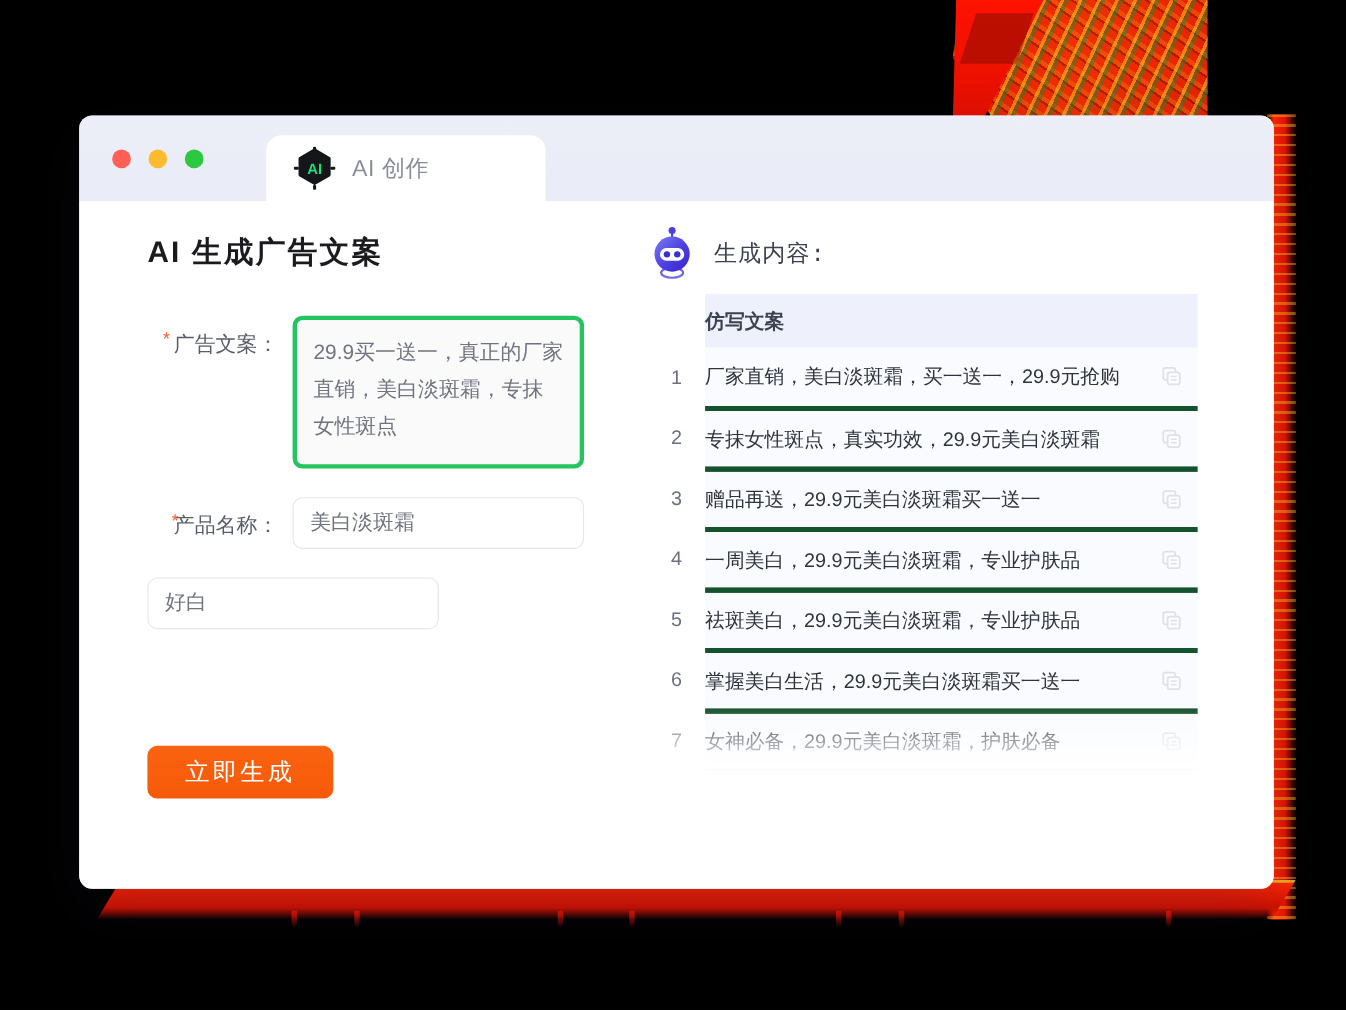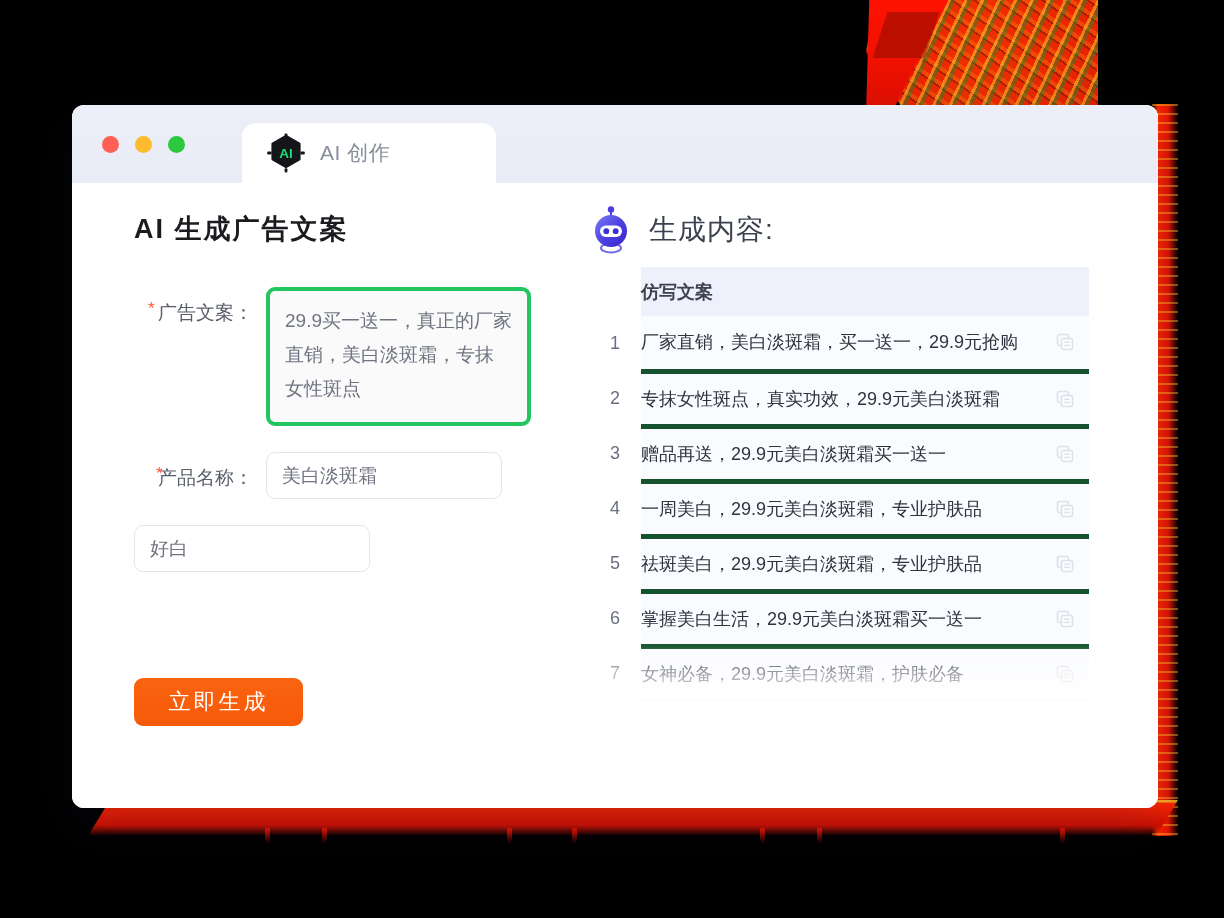--- a/index.html
+++ b/index.html
@@ -208,21 +208,21 @@
     border: 4px solid #22c55e;
     border-radius: 9px;
     background: #fafafa;
     padding: 13px 15px;
     font-size: 19px;
     line-height: 34px;
     color: #6f7480;
     overflow: hidden;
   }
   .input-box {
-    width: 236px;
+    width: 265px;
     height: 47px;
     border: 1px solid #e4e6ec;
     border-radius: 9px;
     background: #ffffff;
     padding: 0 15px;
     font-size: 19px;
     line-height: 45px;
     color: #6f7480;
     overflow: hidden;
     white-space: nowrap;
@@ -252,23 +252,24 @@
   }
 
   .result-head {
     display: flex;
     align-items: center;
     gap: 16px;
     padding-left: 12px;
   }
   .robot-icon { width: 44px; height: 50px; display: block; }
   .result-head-title {
-    font-size: 28px;
+    font-size: 21px;
     color: #3c4150;
     letter-spacing: 1px;
+    font-family: Liberation Mono, monospace;
   }
 
   .table-wrap {
     position: absolute;
     left: 12px;
     top: 84px;
     width: 500px;
     height: 438px;
     overflow: hidden;
   }

